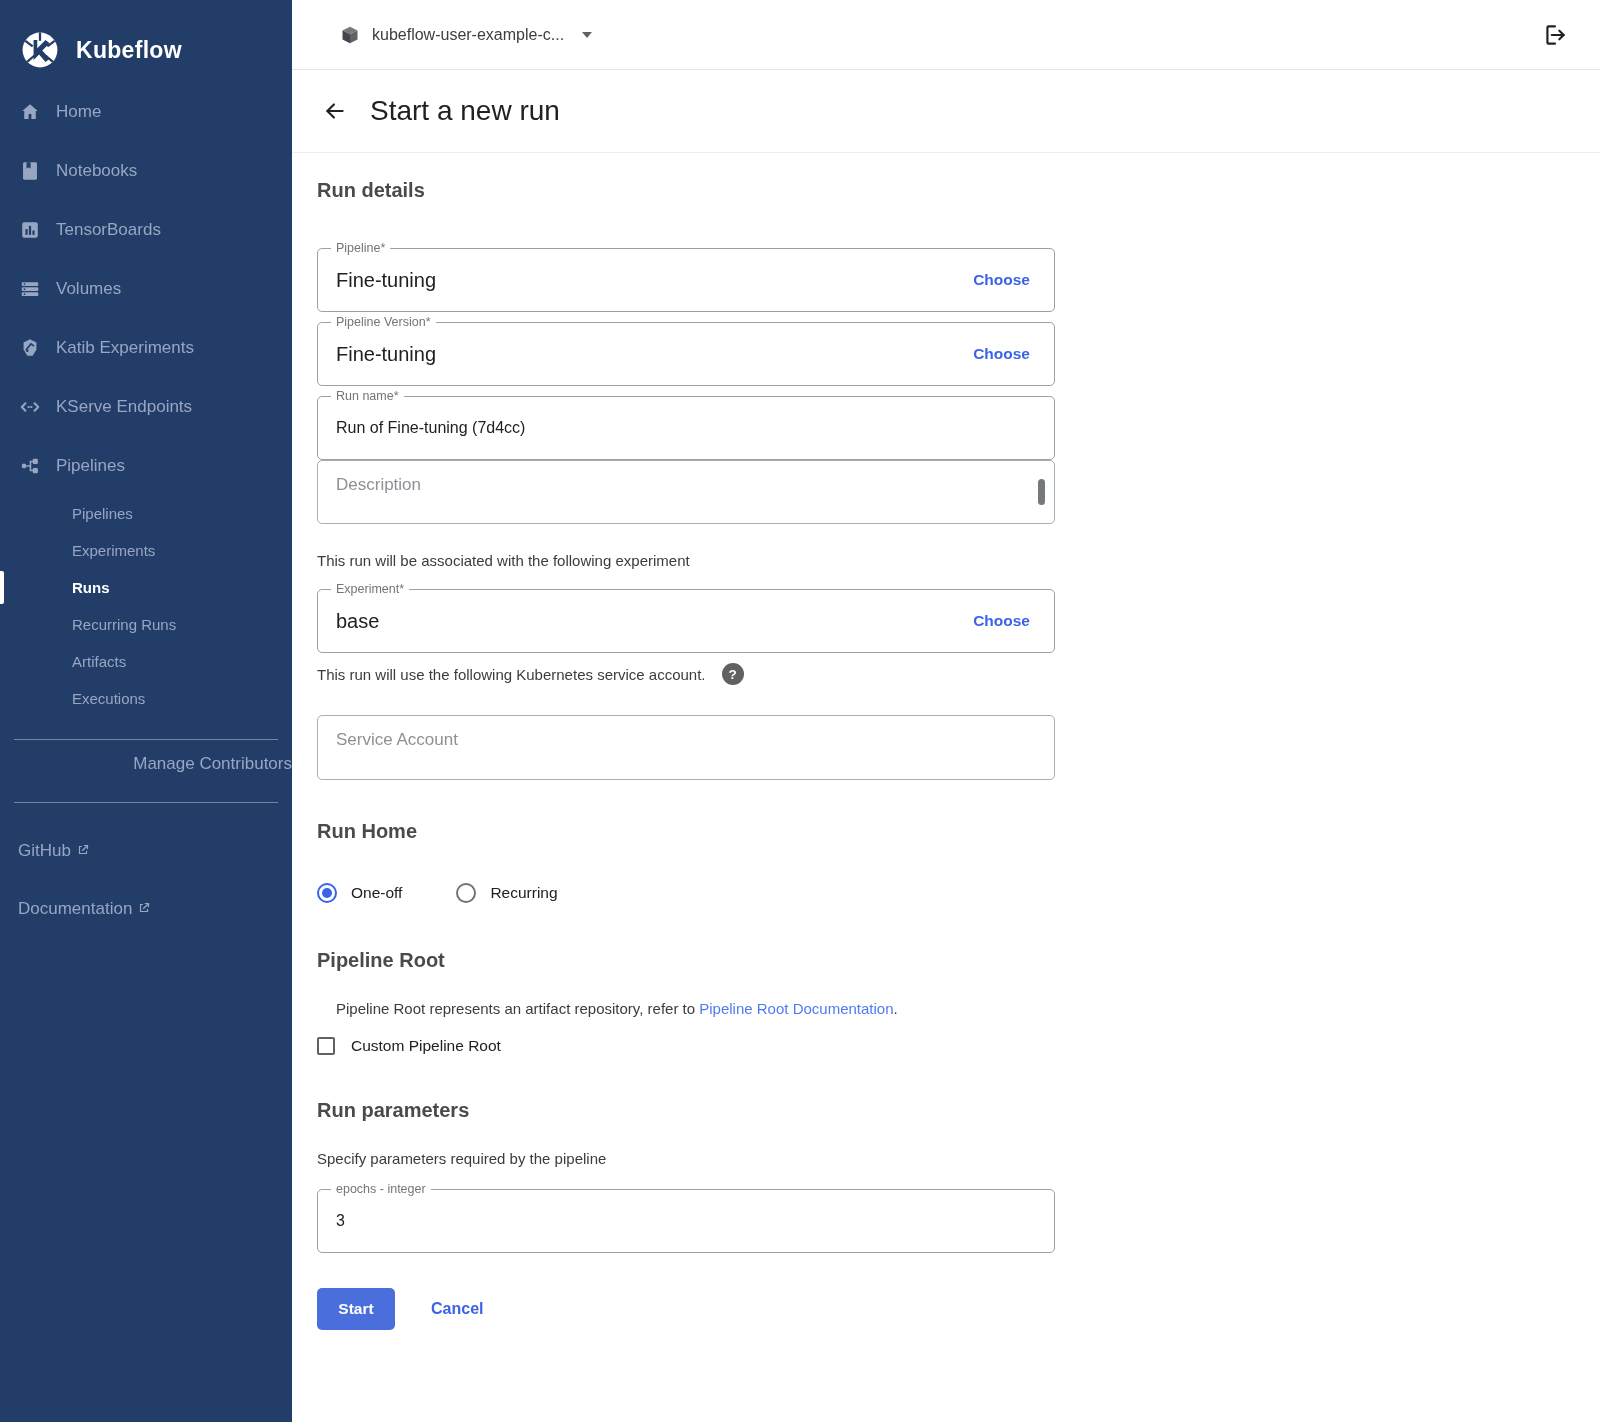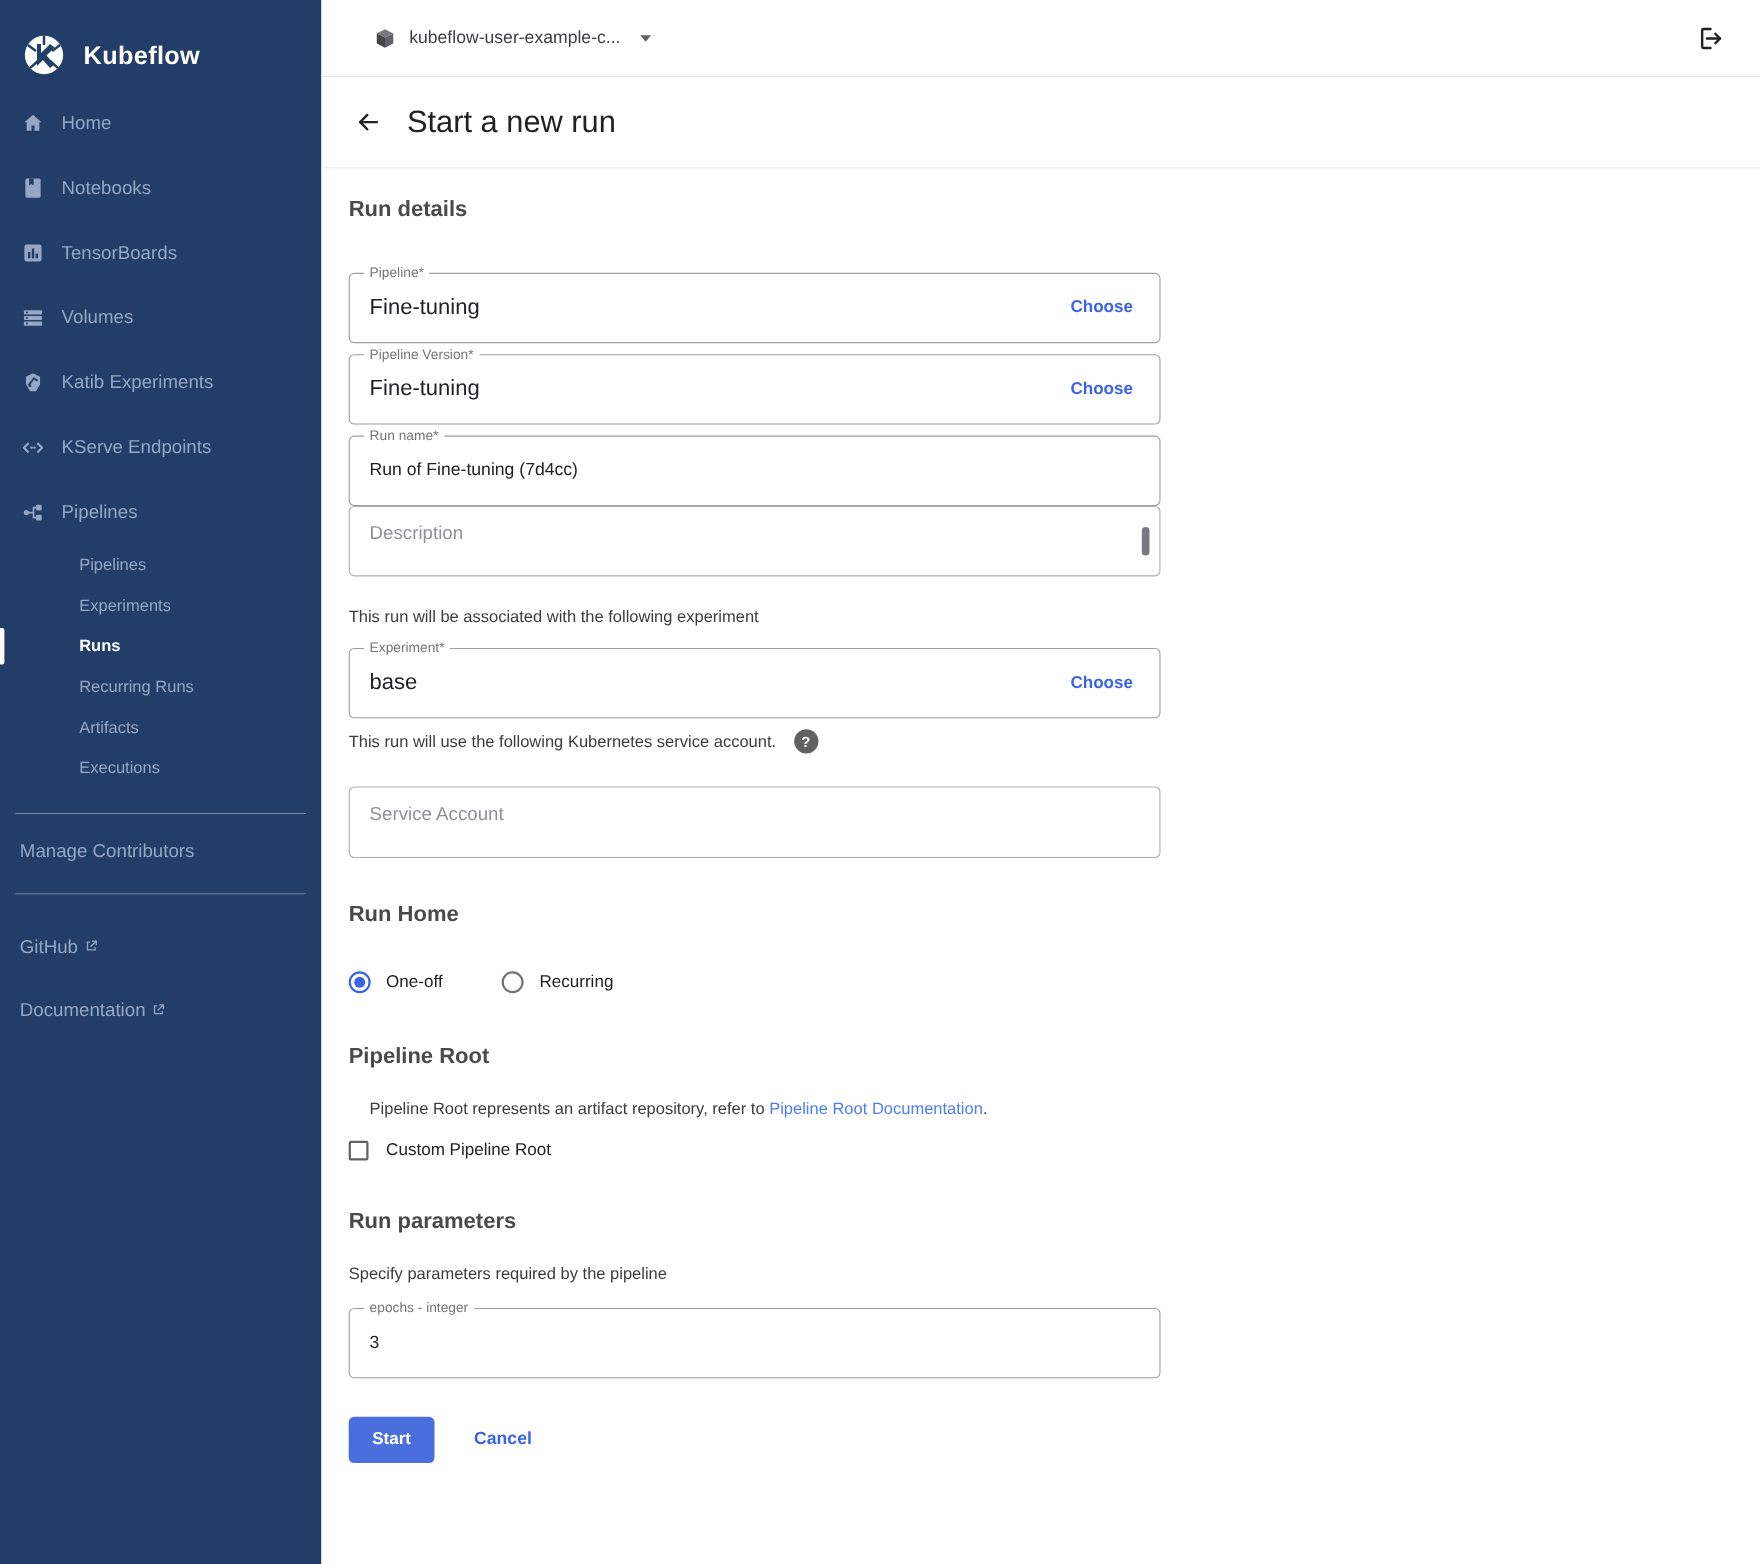--- a/index.html
+++ b/index.html
@@ -41,21 +41,21 @@
     position:relative; display:flex; align-items:center; height:37px; padding-left:72px;
     font-size:15px; cursor:pointer;
   }
   .nav-sub.active { color:#fff; font-weight:700; }
   .nav-sub.active::before {
     content:''; position:absolute; left:0; top:2px; width:4px; height:33px;
     background:#fff; border-radius:0 2px 2px 0;
   }
   .side-divider { border:none; border-top:1px solid rgba(255,255,255,.38); margin:22px 14px 0 14px; }
   .side-link { display:flex; align-items:flex-start; gap:6px; padding-left:18px; font-size:17px; cursor:pointer; }
-  .manage { margin-top:24px; height:20px; }
+  .manage { margin-top:14px; height:20px;justify-content:flex-end; }
   .side-divider.second { margin-top:28px; }
   .gh { margin-top:38px; }
   .doc { margin-top:38px; }
   .ext-icon svg { width:12px; height:12px; margin-top:-2px; }
 
   
   .main { flex:1; display:flex; flex-direction:column; }
   .topbar {
     height:70px; display:flex; align-items:center; justify-content:space-between;
     padding:0 28px 0 48px; border-bottom:1px solid #e4e4e4;

